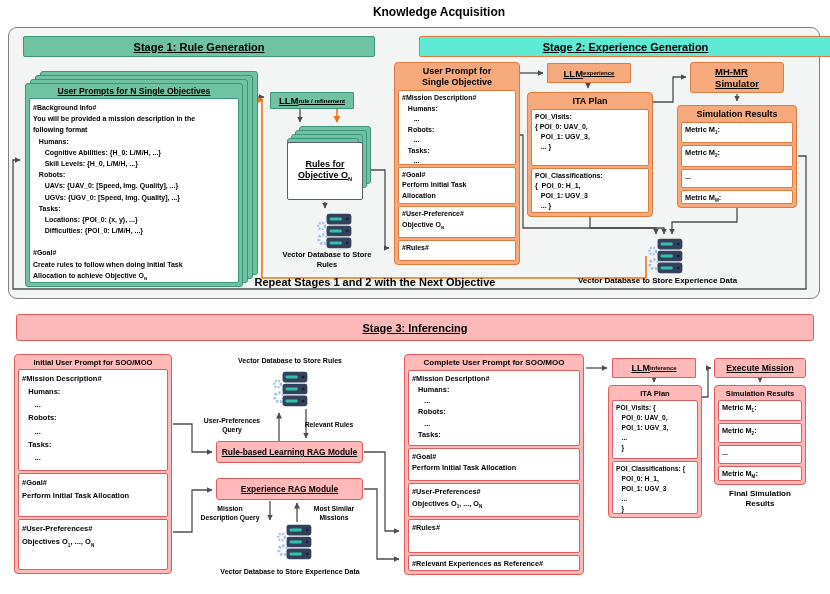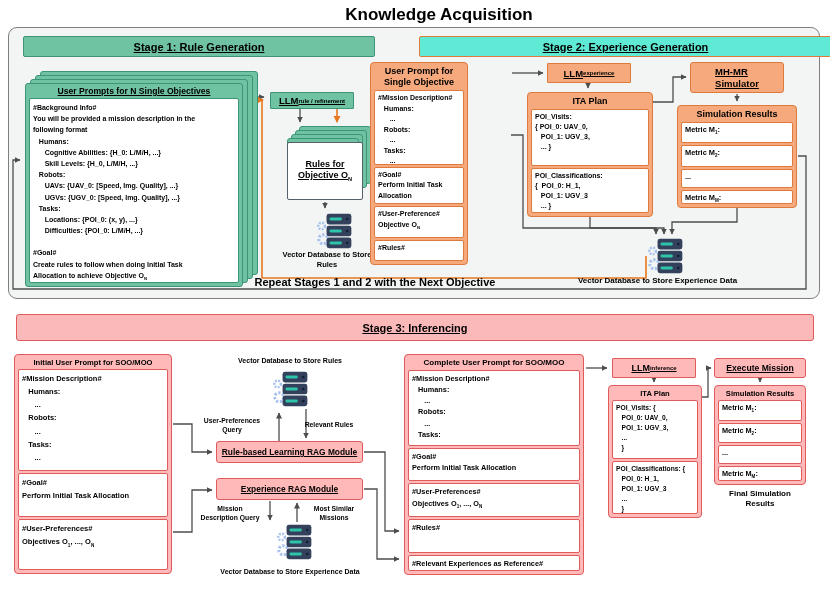--- a/index.html
+++ b/index.html
@@ -7,21 +7,21 @@
     width:830px;height:594px;position:relative;background:#ffffff;
     font-family:"Liberation Sans",sans-serif;font-weight:bold;color:#000;
     overflow:hidden;
   }
   .abs{position:absolute;box-sizing:border-box;}
   .ctr{display:flex;align-items:center;justify-content:center;text-decoration:underline;}
   .pre{white-space:pre-wrap;}
   sub{font-size:0.62em;}
 
   
-  #main-title{left:0;top:5px;width:830px;font-size:17px;text-align:center;padding-left:48px;}
+  #main-title{left:0;top:5px;width:830px;font-size:12px;text-align:center;padding-left:48px;}
 
   
   #top-region{left:8px;top:27px;width:812px;height:272px;background:#F3F4F4;
     border:1.5px solid #7F7F7F;border-radius:9px;}
 
   .stage-hdr{font-size:11px;border-radius:2px;}
   #stage1-hdr{left:23px;top:36px;width:352px;height:21px;background:#6FC2A2;border:1.5px solid #3D9578;}
   #stage2-hdr{left:395px;top:36px;width:413px;height:21px;background:#5eead4;border:1.5px solid #DD7A3C;margin-left:24px;}
   #stage3-hdr{left:16px;top:314px;width:798px;height:27px;background:#FCB9B9;border:1.5px solid #E05B5B;border-radius:3px;font-size:11px;}
 
@@ -52,21 +52,21 @@
   
   .panel{display:flex;flex-direction:column;gap:2px;padding:3px;border-radius:4px;}
   .panel-orange{background:#F5A97C;border:1.5px solid #DD7A3C;}
   .panel-pink{background:#FFB9B9;border:1.5px solid #E05B5B;}
   .ph{text-align:center;line-height:1.2;}
   .wsec{background:#fff;border-radius:2px;padding:2px 3px;overflow:hidden;}
   .b-orange{border:1px solid #DD7A3C;}
   .b-pink{border:1px solid #E05B5B;}
   .fill{flex:1 1 auto;}
 
-  #s2-prompt{left:370px;top:62px;width:98px;height:203px;}
+  #s2-prompt{left:394px;top:62px;width:126px;height:203px;}
   #s2-prompt .ph{font-size:9px;height:24px;display:flex;align-items:center;justify-content:center;white-space:pre-line;}
   #s2-prompt .wsec{font-size:7px;line-height:1.5;}
   #s2-ita{left:527px;top:92px;width:126px;height:125px;}
   #s2-ita .ph{font-size:9px;}
   #s2-ita .wsec{font-size:7px;line-height:1.45;}
   #s2-results{left:677px;top:105px;width:120px;height:103px;}
   #s2-results .ph{font-size:9px;}
   #s2-results .wsec{font-size:7.4px;}
 
   #s3-initial{left:14px;top:354px;width:158px;height:220px;justify-content:space-between;}

